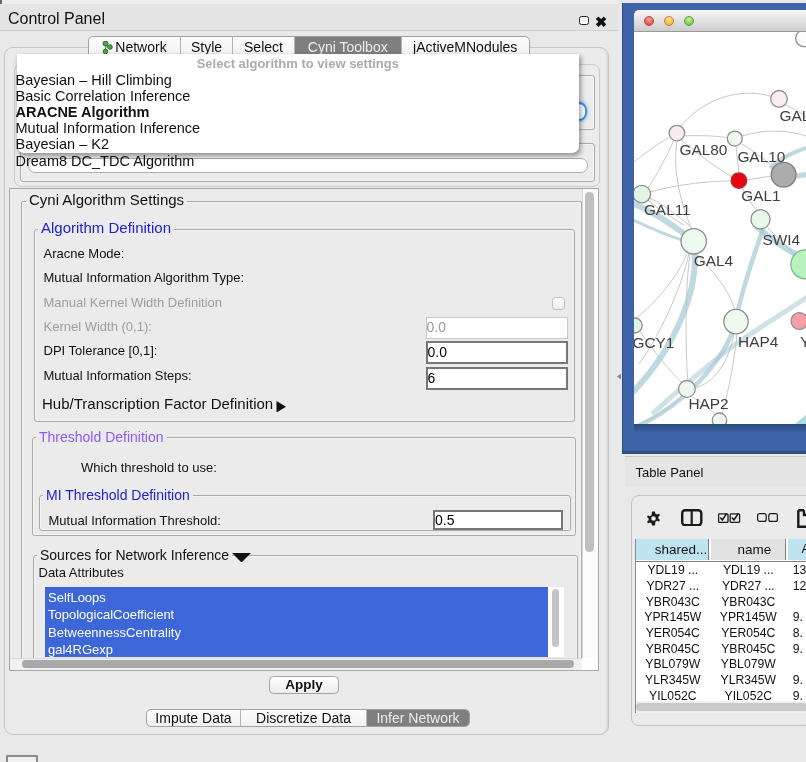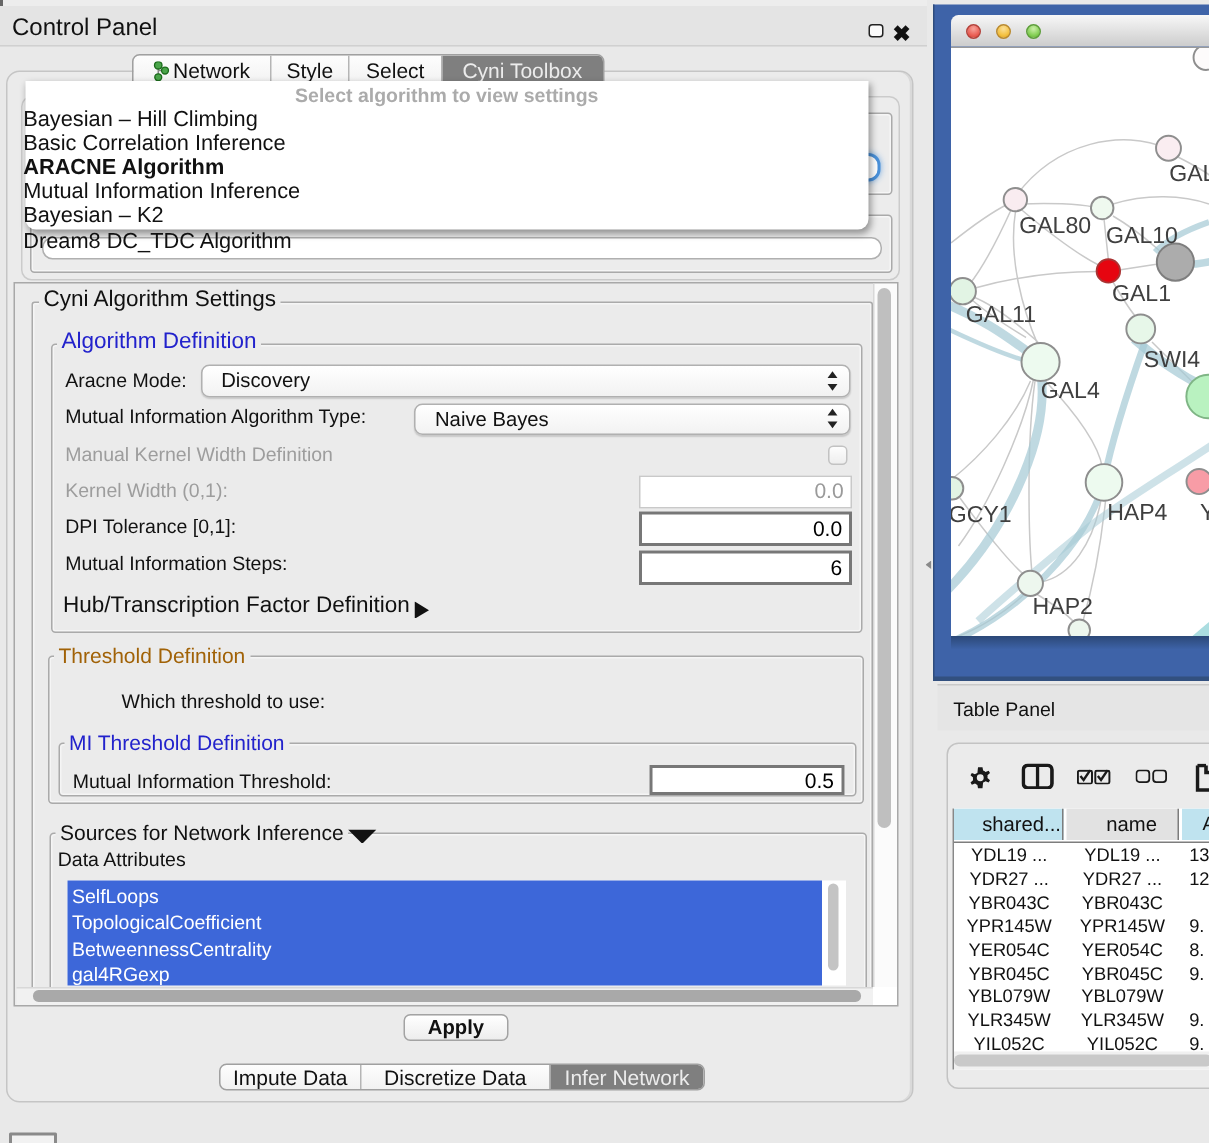--- a/index.html
+++ b/index.html
@@ -2,21 +2,21 @@
 <html><head><meta charset="utf-8"><style>
 *{margin:0;padding:0;box-sizing:border-box}
 html,body{width:806px;height:762px}
 body{font-family:"Liberation Sans",sans-serif;background:#e9e9e9;position:relative;overflow:hidden;font-size:14px;color:#111}
 .abs{position:absolute}
 .lbl{position:absolute;font-size:13px;font-weight:normal;white-space:nowrap}
 .gtitle{position:absolute;background:#ebebeb;padding:0 3px;line-height:14px;font-size:15px;white-space:nowrap}
 .gbox{position:absolute;border:1px solid #aaaaaa;border-radius:3px;box-shadow:inset 0 0 0 1px rgba(255,255,255,0.5)}
 .combo{position:absolute;background:linear-gradient(#ffffff,#f2f2f2);border:1px solid #b0b0b0;border-radius:5.5px;box-shadow:0 1px 1px rgba(0,0,0,0.15);font-size:13.5px}
 .combo .ar{position:absolute;right:7px;top:50%;margin-top:-7px;width:8px;height:14px}
-.fld{position:absolute;background:#fff;text-align:right;padding-right:5px;font-size:14px}
+.fld{position:absolute;background:#fff;text-align:left;padding-right:5px;font-size:14px}
 .seg{display:flex;position:absolute;border:1px solid #a0a0a0;border-radius:5px;overflow:hidden;background:linear-gradient(#fdfdfd,#f1f1f1);text-align:center;white-space:nowrap}
 .seg div{border-right:1px solid #b5b5b5}
 .seg div:last-child{border-right:none}
 .seg .sel{background:#7f7f7f;color:#ececec}
 </style></head>
 <body>
 
 <div class="abs" style="left:0;top:0;width:618px;height:4px;background:#ededed"></div>
 <div class="abs" style="left:0;top:0;width:2px;height:9px;background:#666"></div>
 <div class="abs" style="left:0;top:4px;width:618px;height:27px;background:#e4e4e4;border-bottom:1px solid #d0d0d0">
@@ -38,64 +38,55 @@
     <svg width="11" height="13" viewBox="0 0 11 13" style="vertical-align:-2px;margin-right:2px">
         <line x1="3.5" y1="2" x2="3.5" y2="11" stroke="#888" stroke-width="1"></line>
         <line x1="3.5" y1="6" x2="8" y2="6" stroke="#888" stroke-width="1"></line>
         <circle cx="3.5" cy="2.5" r="2.5" fill="#4aa54a" stroke="#1c6b1c" stroke-width="0.9"></circle>
         <circle cx="8" cy="6" r="2.3" fill="#4aa54a" stroke="#1c6b1c" stroke-width="0.9"></circle>
         <circle cx="3.5" cy="10.5" r="2.3" fill="#4aa54a" stroke="#1c6b1c" stroke-width="0.9"></circle>
       </svg>Network</div>
   <div style="width:52px">Style</div>
   <div style="width:62px">Select</div>
   <div class="sel" style="width:106.5px">Cyni Toolbox</div>
+  <div style="width:127.5px">jActiveMNodules</div>
 </div>
 
 <div class="abs" style="left:9px;top:187.5px;width:590px;height:483px;border:1px solid #a8a8a8;background:#ebebeb;overflow:hidden">
  <div class="abs" style="left:-9px;top:-187.5px;width:806px;height:762px">
 
   <div class="gbox" style="left:20px;top:200px;width:561px;height:460px;border-radius:2px"></div>
   <div class="gtitle" style="left:25px;top:192px">Cyni Algorithm Settings</div>
 
   <div class="gbox" style="left:33px;top:227.5px;width:541px;height:193.5px"></div>
   <div class="gtitle" style="left:37px;top:219.5px;color:#2222cc">Algorithm Definition</div>
 
   <div class="lbl" style="left:42.5px;top:245px">Aracne Mode:</div>
-  <div class="combo" style="left:132.5px;top:242px;width:433px;height:21.5px;line-height:19.5px"><span style="margin-left:13px">Discovery</span>
-    <svg class="ar" viewBox="0 0 8 14">
-          <path d="M4 0.5 L7.3 5 L0.7 5 Z" fill="#222"></path>
-          <path d="M4 13.5 L7.3 9 L0.7 9 Z" fill="#222"></path>
-        </svg></div>
 
   <div class="lbl" style="left:42.5px;top:269px">Mutual Information Algorithm Type:</div>
-  <div class="combo" style="left:275px;top:267.5px;width:290.5px;height:21px;line-height:19px"><span style="margin-left:13px">Naive Bayes</span>
-    <svg class="ar" viewBox="0 0 8 14">
-          <path d="M4 0.5 L7.3 5 L0.7 5 Z" fill="#222"></path>
-          <path d="M4 13.5 L7.3 9 L0.7 9 Z" fill="#222"></path>
-        </svg></div>
 
   <div class="lbl" style="left:42.5px;top:294px;color:#9d9d9d">Manual Kernel Width Definition</div>
   <div class="abs" style="left:550.6px;top:296.3px;width:13.4px;height:12.3px;border:1px solid #c2c2c2;border-radius:3.5px;background:linear-gradient(#fdfdfd,#eeeeee)"></div>
 
   <div class="lbl" style="left:42.5px;top:317.5px;color:#9d9d9d">Kernel Width (0,1):</div>
   <div class="fld" style="left:424.5px;top:316.3px;width:142.9px;height:21.6px;border:1px solid #c9c9c9;color:#9a9a9a;line-height:19.5px">0.0</div>
 
   <div class="lbl" style="left:42.5px;top:342px">DPI Tolerance [0,1]:</div>
   <div class="fld" style="left:424.5px;top:340.1px;width:142.9px;height:23px;border:2px solid #777777;color:#000;line-height:19px">0.0</div>
 
   <div class="lbl" style="left:42.5px;top:367px">Mutual Information Steps:</div>
   <div class="fld" style="left:424.5px;top:365.8px;width:142.9px;height:22.8px;border:2px solid #777777;color:#000;line-height:18.8px">6</div>
 
   <div class="abs" style="left:41px;top:394px;font-size:15px;white-space:nowrap">Hub/Transcription Factor Definition</div>
   <svg class="abs" style="left:275px;top:399.5px" width="10" height="11.5" viewBox="0 0 10 11.5">
         <path d="M0.5 0 L10 5.75 L0.5 11.5 Z" fill="#111"></path>
       </svg>
 
   <div class="gbox" style="left:31px;top:436px;width:544px;height:99px"></div>
-  <div class="gtitle" style="left:35px;top:428.5px;color:#a16207;font-size:14px">Threshold Definition</div>
+  <div class="gtitle" style="left:35px;top:428.5px;color:#8b5cf6;font-size:14px">Threshold Definition</div>
 
   <div class="lbl" style="left:80px;top:458.5px">Which threshold to use:</div>
 
   <div class="gbox" style="left:38px;top:494px;width:531.5px;height:36px"></div>
   <div class="gtitle" style="left:42px;top:486.5px;color:#2222cc;font-size:14px">MI Threshold Definition</div>
 
   <div class="lbl" style="left:47.5px;top:511.5px">Mutual Information Threshold:</div>
   <div class="fld" style="left:432px;top:509px;width:130px;height:20px;border:2px solid #777777;color:#000;line-height:16px">0.5</div>
 
   <div class="gbox" style="left:32px;top:554px;width:545px;height:112px;border-radius:3px"></div>

